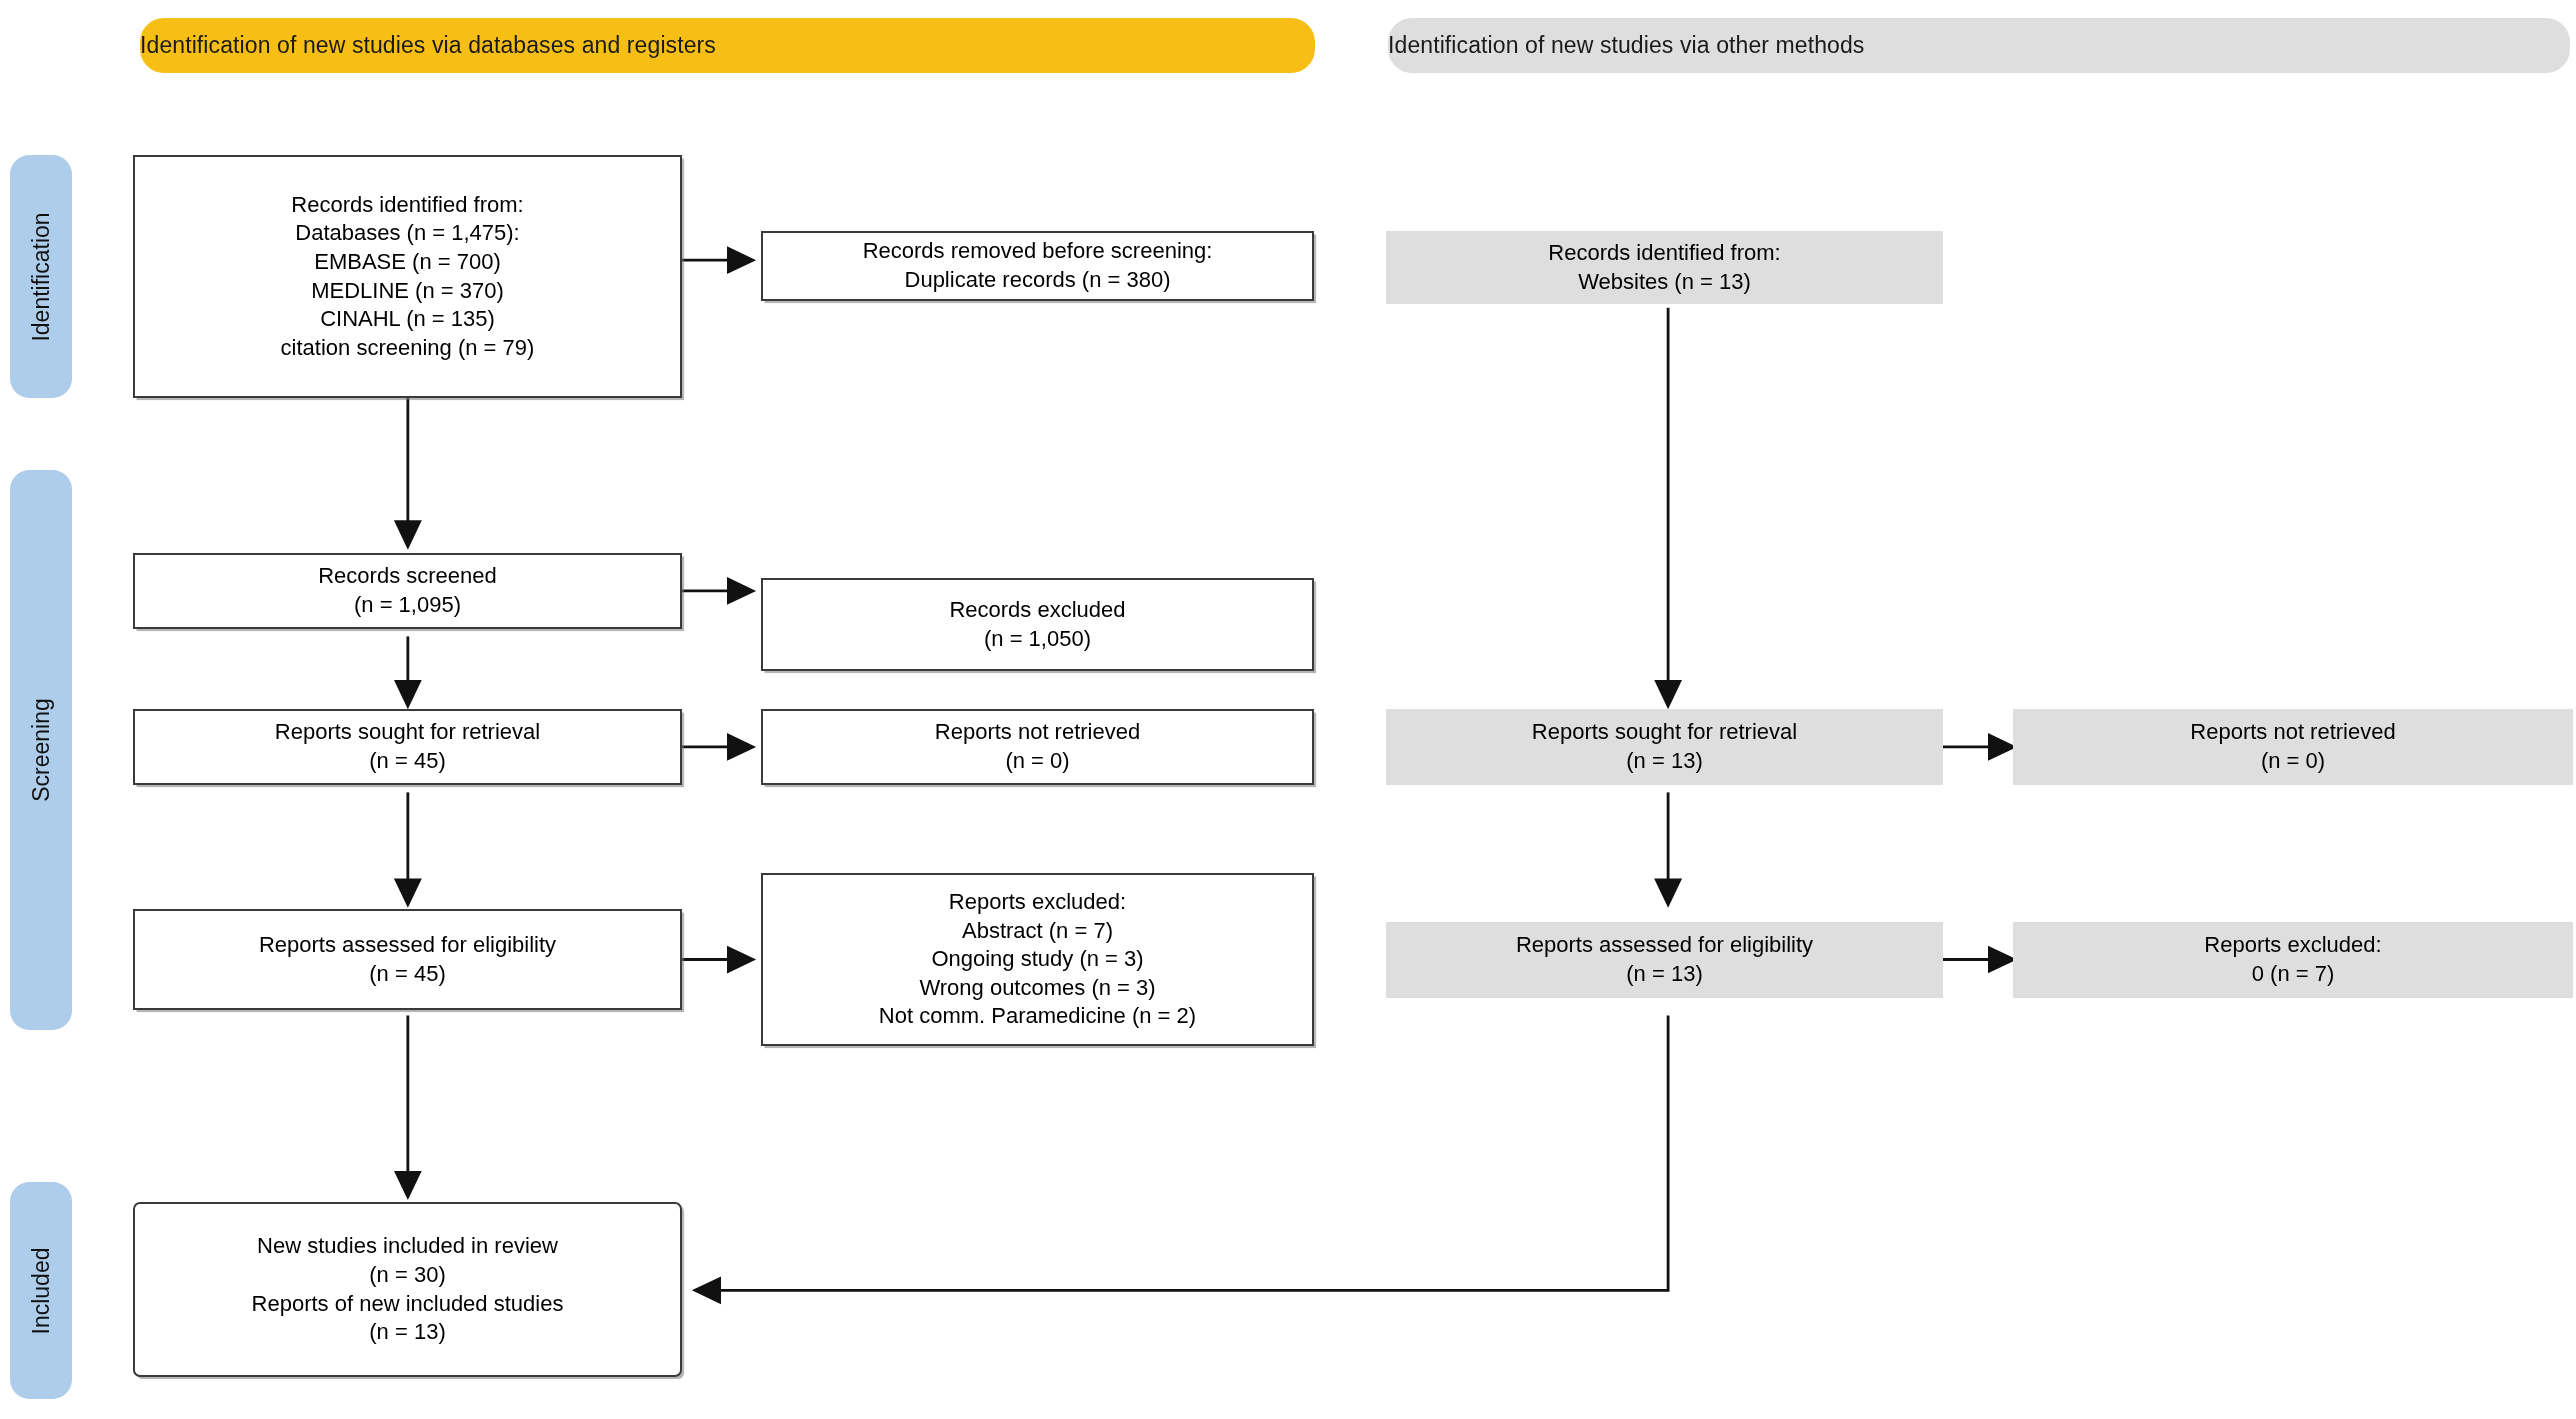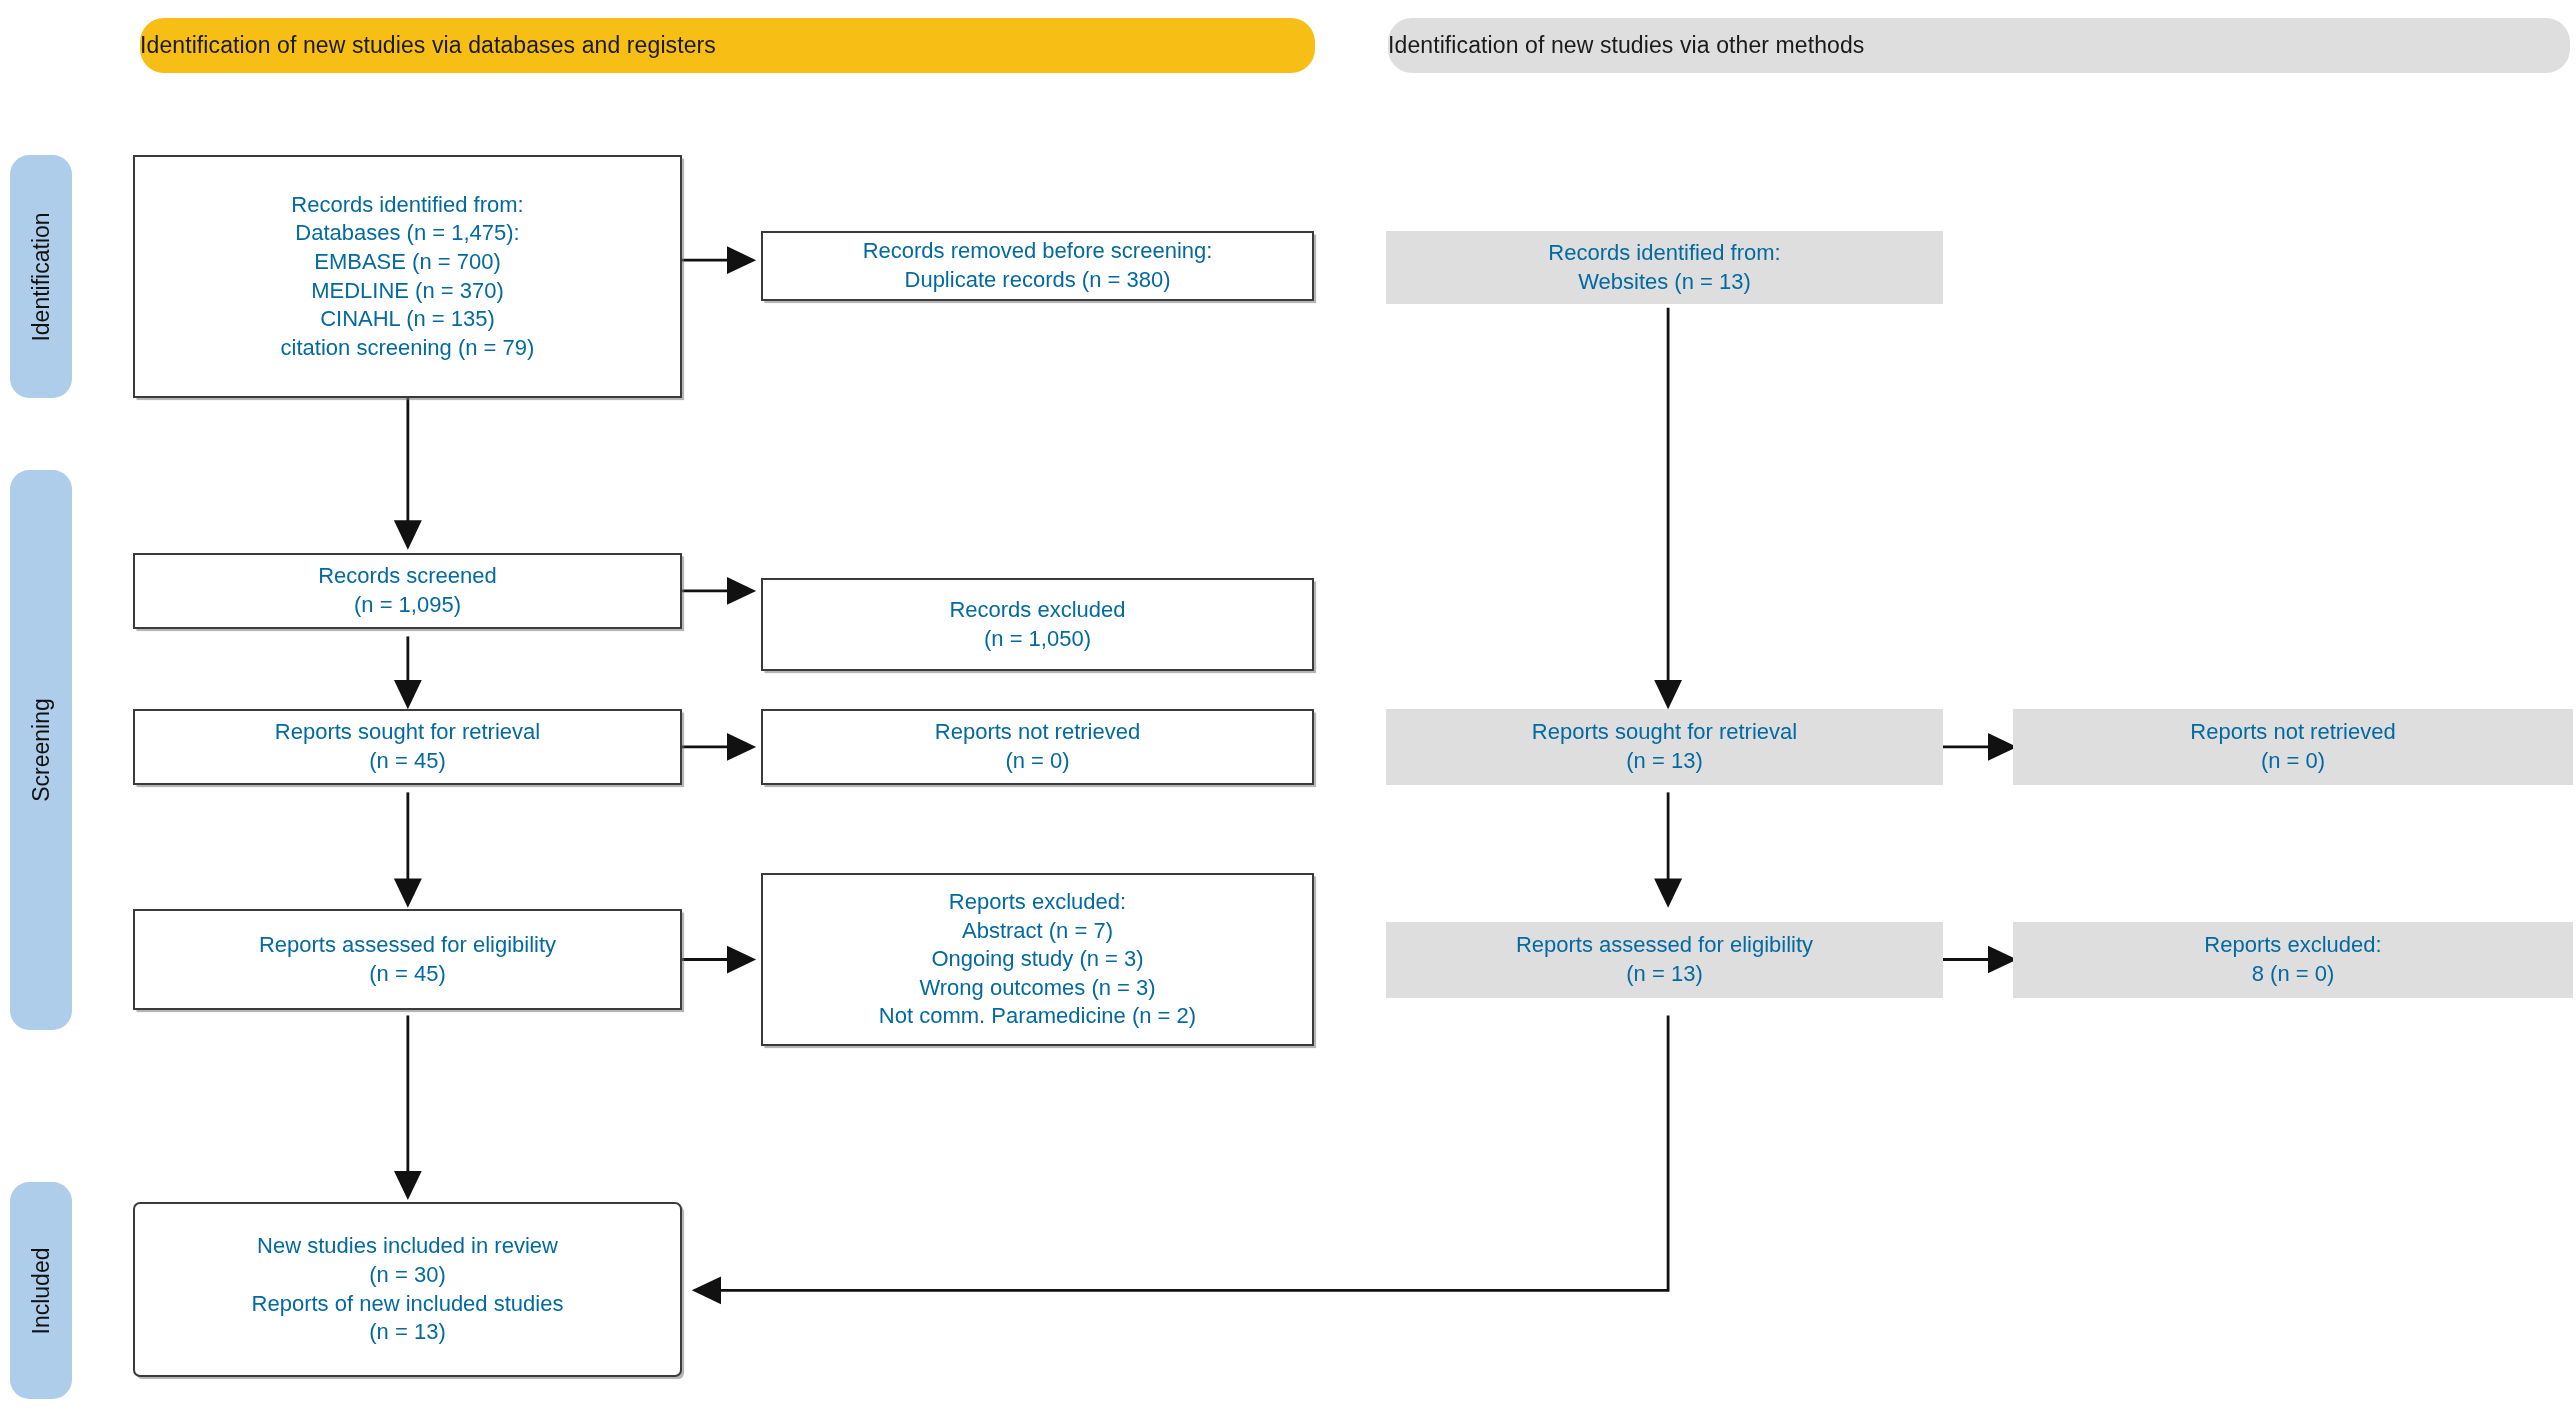--- a/index.html
+++ b/index.html
@@ -60,21 +60,21 @@
   
   .box {
     position: absolute;
     box-sizing: border-box;
     display: flex;
     flex-direction: column;
     align-items: center;
     justify-content: center;
     font-size: 22px;
     line-height: 1.30;
-    color: #0369a1;
+    color: #000000;
     text-align: center;
     padding: 4.2px 7px;
   }
   .box-outline {
     background: #ffffff;
     border: 2.1px solid #3a3a3a;
     box-shadow: 2.8px 2.8px 0 -0.7px rgba(120,120,120,0.55);
   }
   .box-filled {
     background: #DEDEDE;
@@ -212,17 +212,17 @@
     <span class="ln">(n = 0)</span>
   </div>
 
   <div class="box box-filled" style="left:1386px; top:922px; width:557px; height:76px;">
     <span class="ln">Reports assessed for eligibility</span>
     <span class="ln">(n = 13)</span>
   </div>
 
   <div class="box box-filled" style="left:2013px; top:922px; width:560px; height:76px;">
     <span class="ln">Reports excluded:</span>
-    <span class="ln">8 (n = 0)</span>
+    <span class="ln">0 (n = 7)</span>
   </div>
 
 </div>
 
 
 </body></html>

